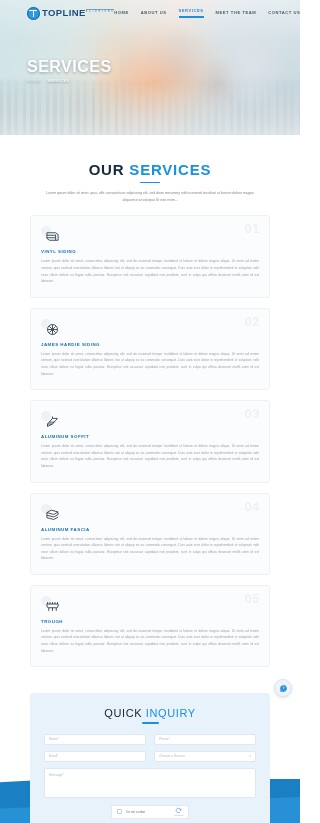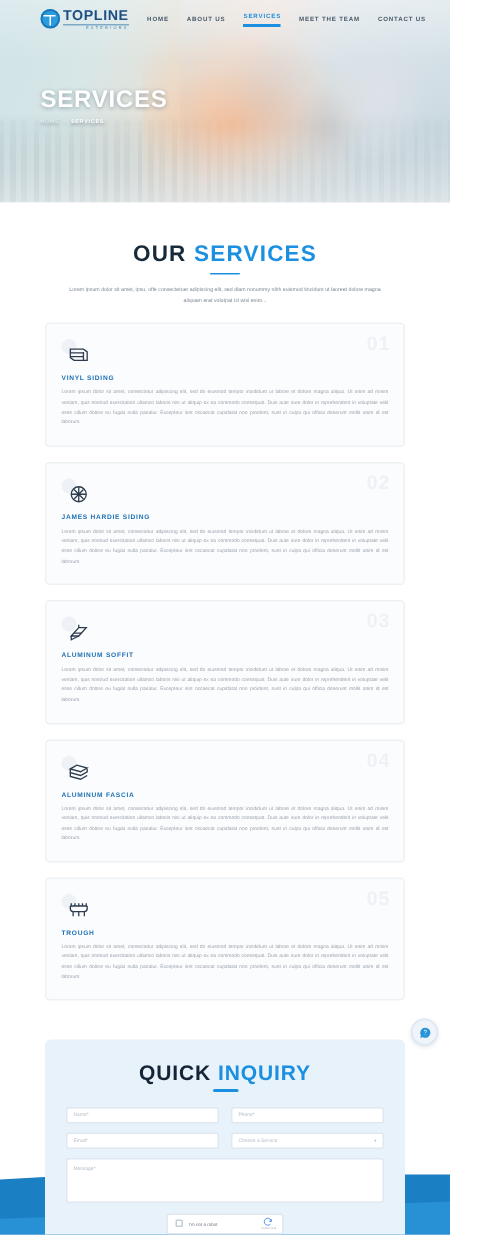--- a/index.html
+++ b/index.html
@@ -58,21 +58,21 @@
     background:#2b9ce0;
     position:relative; flex:none;
     box-shadow:inset 0 0 0 1.3px #1b78b5;
   }
   .logo-mark:before{
     content:""; position:absolute; left:2.4px; top:3.4px; width:8px; height:1.4px; background:#fff;
   }
   .logo-mark:after{
     content:""; position:absolute; left:5.7px; top:3.4px; width:1.5px; height:7px; background:#fff;
   }
-  .logo-txt{ display:flex; flex-direction:column; line-height:1; }
+  .logo-txt{ display:flex; line-height:1; }
   .logo-name{
     font-size:9.5px; font-weight:bold; letter-spacing:.4px; color:#1c4e80;
   }
   .logo-sub{
     font-size:2.6px; letter-spacing:1.5px; color:#3f7fae; text-align:right;
     border-top:.5px solid #7fa9c6; margin-top:.8px; padding-top:.6px;
   }
   .nav{ display:flex; gap:12px; margin-left:auto; margin-right:16px; align-items:center; }
   .nav a{
     font-size:4.1px; letter-spacing:.55px; color:#4a5b69; text-decoration:none;
@@ -155,21 +155,21 @@
   .diag:after{
     content:""; position:absolute; left:-10px; bottom:-26px; width:320px; height:70px;
     background:#2a93d8; transform:rotate(-2.2deg); transform-origin:left bottom; opacity:.85;
   }
   .inquiry{
     position:relative; z-index:3;
     margin:0 30px; background:#e7f2fb; border-radius:4px;
     padding:14px 14px 16px;
   }
   .inquiry h2{
-    text-align:center; font-size:14px; font-weight:bold; letter-spacing:.6px; color:#152536;
+    text-align:center; font-size:11px; font-weight:normal; letter-spacing:.6px; color:#152536;
   }
   .inquiry h2 .accent{ color:#1b8fe0; }
   .inq-rule{ width:17px; height:1.4px; background:#1b8fe0; margin:3px auto 10px; border-radius:2px; }
   .frow{ display:flex; gap:8px; margin-bottom:6px; }
   .fld{
     flex:1; height:11px; background:#fff; border:.6px solid #dfe8f0; border-radius:2px;
     display:flex; align-items:center; padding:0 4px;
     font-size:3.3px; color:#b3bdc7;
   }
   .fld.sel{ justify-content:space-between; }

